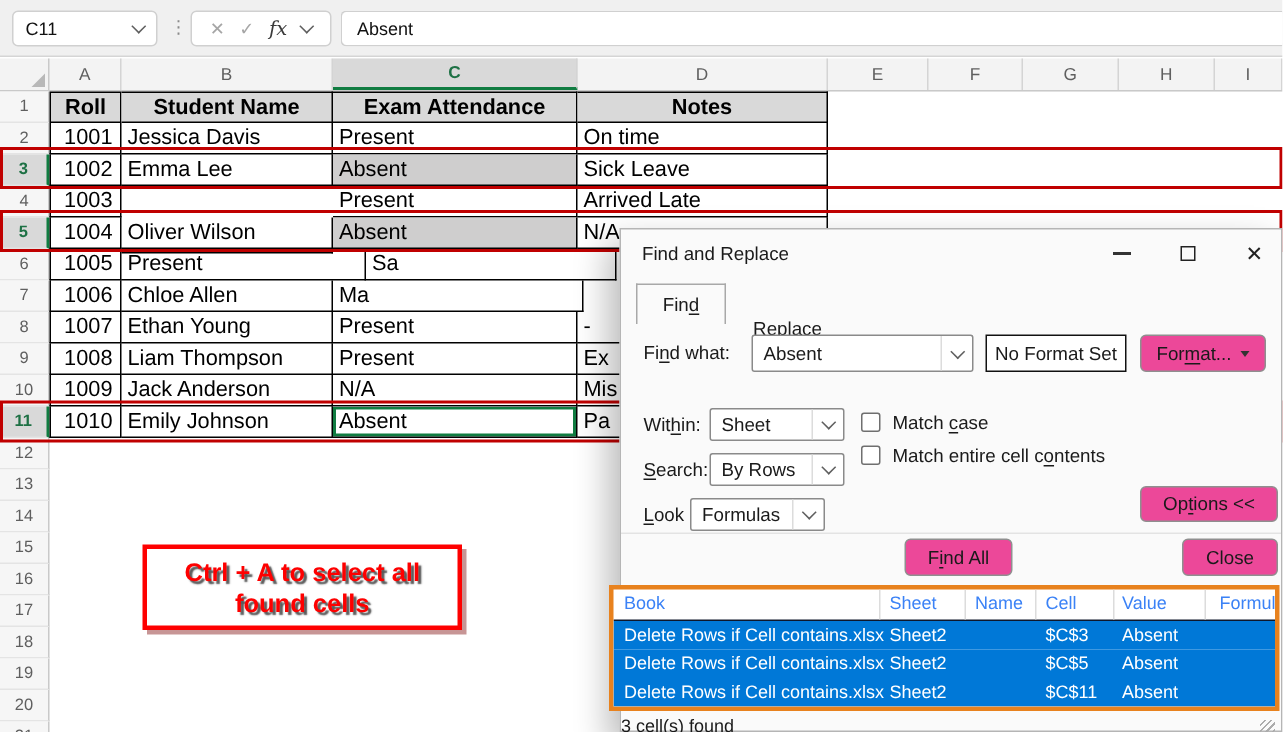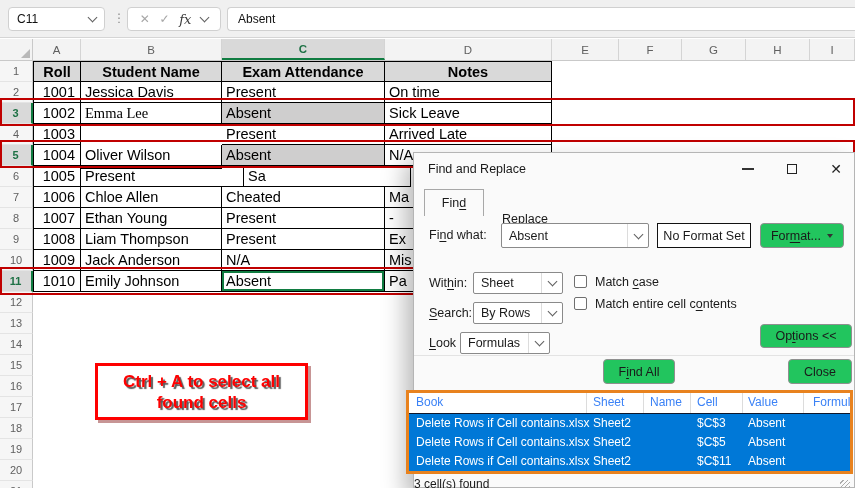--- a/index.html
+++ b/index.html
@@ -79,21 +79,21 @@
        display:flex;align-items:center;justify-content:center}
   .dlabel{position:absolute}
   .accel{text-decoration:underline;text-underline-offset:2px}
   .fld{position:absolute;background:#fff;border:1px solid #8A8A8A;border-radius:2px;
        box-sizing:border-box;display:flex;align-items:center}
   .fld .txt{flex:1;padding-left:7px;white-space:nowrap;overflow:hidden}
   .fld .arrow{width:20px;align-self:stretch;display:flex;align-items:center;justify-content:center;
        border-left:1px solid #DCDCDC}
   .nfs{position:absolute;left:243px;top:70px;width:94px;height:25px;background:#fff;
        border:1px solid #111;box-sizing:border-box;display:flex;align-items:center;justify-content:center}
-  .btn{position:absolute;background:#22c55e;border:1px solid #8F8F8F;border-radius:4px;
+  .btn{position:absolute;background:#ec4899;border:1px solid #8F8F8F;border-radius:4px;
        box-sizing:border-box;display:flex;align-items:center;justify-content:center;gap:6px}
   .tri{width:0;height:0;border-left:3.5px solid transparent;border-right:3.5px solid transparent;
        border-top:4px solid #333}
   .cb{position:absolute;width:13px;height:13px;background:#fff;border:1px solid #6F6F6F;
       border-radius:2px;box-sizing:border-box}
   .divider{position:absolute;left:0;right:0;top:202px;height:1px;background:#E3E3E3}
   .default{border:1.5px solid #0067C0}
   .statustxt{position:absolute;left:0px;top:324px;font-size:12px;color:#1a1a1a}
   .grip{position:absolute;right:4px;top:327px;width:10px;height:10px;
       background:repeating-linear-gradient(135deg,transparent 0 2px,#ACACAC 2px 3px)}
@@ -161,21 +161,21 @@
         <div class="cell tcell" style="width: 167px;">On time</div>
         <div class="cell" style="width: 67px;"></div>
         <div class="cell" style="width: 63px;"></div>
         <div class="cell" style="width: 64px;"></div>
         <div class="cell" style="width: 64px;"></div>
         <div class="cell" style="width: 45px;"></div>
       </div>
       <div class="gridrow">
         <div class="rowhdr sel">3</div>
         <div class="cell tcell num first" style="width: 48px;">1002</div>
-        <div class="cell tcell" style="width: 141px; font-family: Liberation Serif, serif;">Emma Lee</div>
+        <div class="cell tcell" style="width: 141px;">Emma Lee</div>
         <div class="cell tcell graysel" style="width: 163px;">Absent</div>
         <div class="cell tcell" style="width: 167px;">Sick Leave</div>
         <div class="cell" style="width: 67px;"></div>
         <div class="cell" style="width: 63px;"></div>
         <div class="cell" style="width: 64px;"></div>
         <div class="cell" style="width: 64px;"></div>
         <div class="cell" style="width: 45px;"></div>
       </div>
       <div class="gridrow">
         <div class="rowhdr">4</div>
@@ -209,21 +209,20 @@
         <div class="cell" style="width: 67px;"></div>
         <div class="cell" style="width: 63px;"></div>
         <div class="cell" style="width: 64px;"></div>
         <div class="cell" style="width: 64px;"></div>
         <div class="cell" style="width: 45px;"></div>
       </div>
       <div class="gridrow">
         <div class="rowhdr">7</div>
         <div class="cell tcell num first" style="width: 48px;">1006</div>
         <div class="cell tcell" style="width: 141px;">Chloe Allen</div>
-        <div class="cell tcell" style="width: 163px;">Cheated</div>
         <div class="cell tcell" style="width: 167px;">Ma</div>
         <div class="cell" style="width: 67px;"></div>
         <div class="cell" style="width: 63px;"></div>
         <div class="cell" style="width: 64px;"></div>
         <div class="cell" style="width: 64px;"></div>
         <div class="cell" style="width: 45px;"></div>
       </div>
       <div class="gridrow">
         <div class="rowhdr">8</div>
         <div class="cell tcell num first" style="width: 48px;">1007</div>

